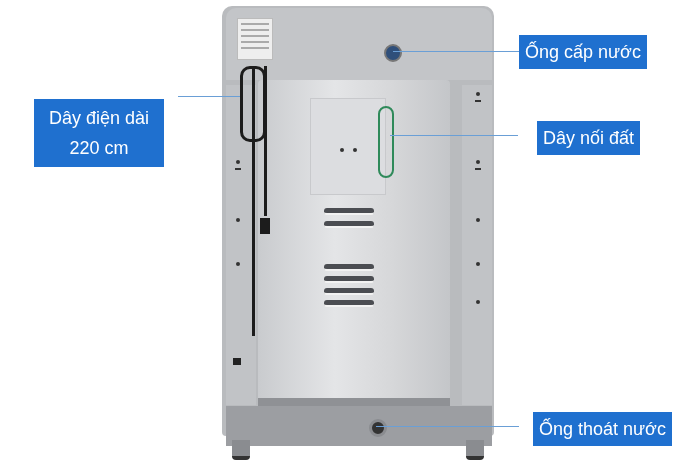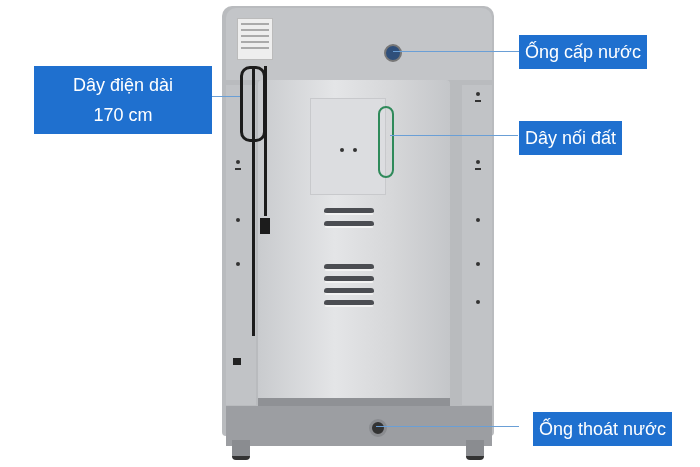--- a/index.html
+++ b/index.html
@@ -1,19 +1,19 @@
 <!DOCTYPE html>
 <html><head>
 <meta charset="utf-8">
 <style>
   html,body{margin:0;padding:0;background:#ffffff;}
   body{width:700px;height:467px;position:relative;overflow:hidden;font-family:"Liberation Sans",sans-serif;}
   .stage{position:absolute;left:0;top:0;width:700px;height:467px;background:#ffffff;}
   .label{position:absolute;background:#1f70cf;color:#ffffff;font-size:18px;line-height:26px;padding:4px 6px;white-space:nowrap;text-align:center;}
-  .label.two{line-height:30px;padding:4px 24px;}
+  .label.two{line-height:30px;padding:4px 0;margin-top:33px;}
   .leader{position:absolute;height:1px;background:#6a9fd6;}
   
   .cab{position:absolute;left:222px;top:6px;width:272px;height:430px;background:#b9bbbe;border-radius:10px 10px 4px 4px;}
   .top{position:absolute;left:226px;top:8px;width:266px;height:72px;background:#c3c5c8;border-radius:10px 10px 0 0;}
   .sticker{position:absolute;left:237px;top:18px;width:34px;height:40px;background:#eeeeee;border:1px solid #bbb;}
   .sticker i{display:block;height:2px;background:#aaa;margin:4px 3px;}
   .plate{position:absolute;left:258px;top:80px;width:192px;height:330px;background:linear-gradient(90deg,#c9cbce,#e4e5e7 40%,#d6d7d9 70%,#c4c6c9);border-radius:4px;}
   .inner{position:absolute;left:310px;top:98px;width:74px;height:95px;border:1px solid #c8c9cc;background:#dcdde0;}
   .vent{position:absolute;left:324px;width:50px;height:5px;background:#4b4d52;border-radius:3px;border-bottom:2px solid #f2f2f2;}
   .side{position:absolute;top:85px;width:30px;height:320px;background:#c1c3c6;}
@@ -78,18 +78,18 @@
   <div class="plug"></div>
   <div class="gwire" style="left:378px;top:106px;width:12px;height:68px"></div>
 
   <div class="leader" style="left:178px;top:96px;width:62px"></div>
   <div class="leader" style="left:393px;top:51px;width:126px"></div>
   <div class="leader" style="left:390px;top:135px;width:128px"></div>
   <div class="leader" style="left:376px;top:426px;width:143px"></div>
 
   <div class="label two" style="left:34px;top:66px;width:130px">
     <div>Dây điện dài</div>
-    <div>170 cm</div>
+    <div>220 cm</div>
   </div>
   <div class="label" style="left:519px;top:35px">Ống cấp nước</div>
-  <div class="label" style="left:519px;top:121px">Dây nối đất</div>
+  <div class="label" style="left:537px;top:121px">Dây nối đất</div>
   <div class="label" style="left:533px;top:412px">Ống thoát nước</div>
 </div>
 
 </body></html>

